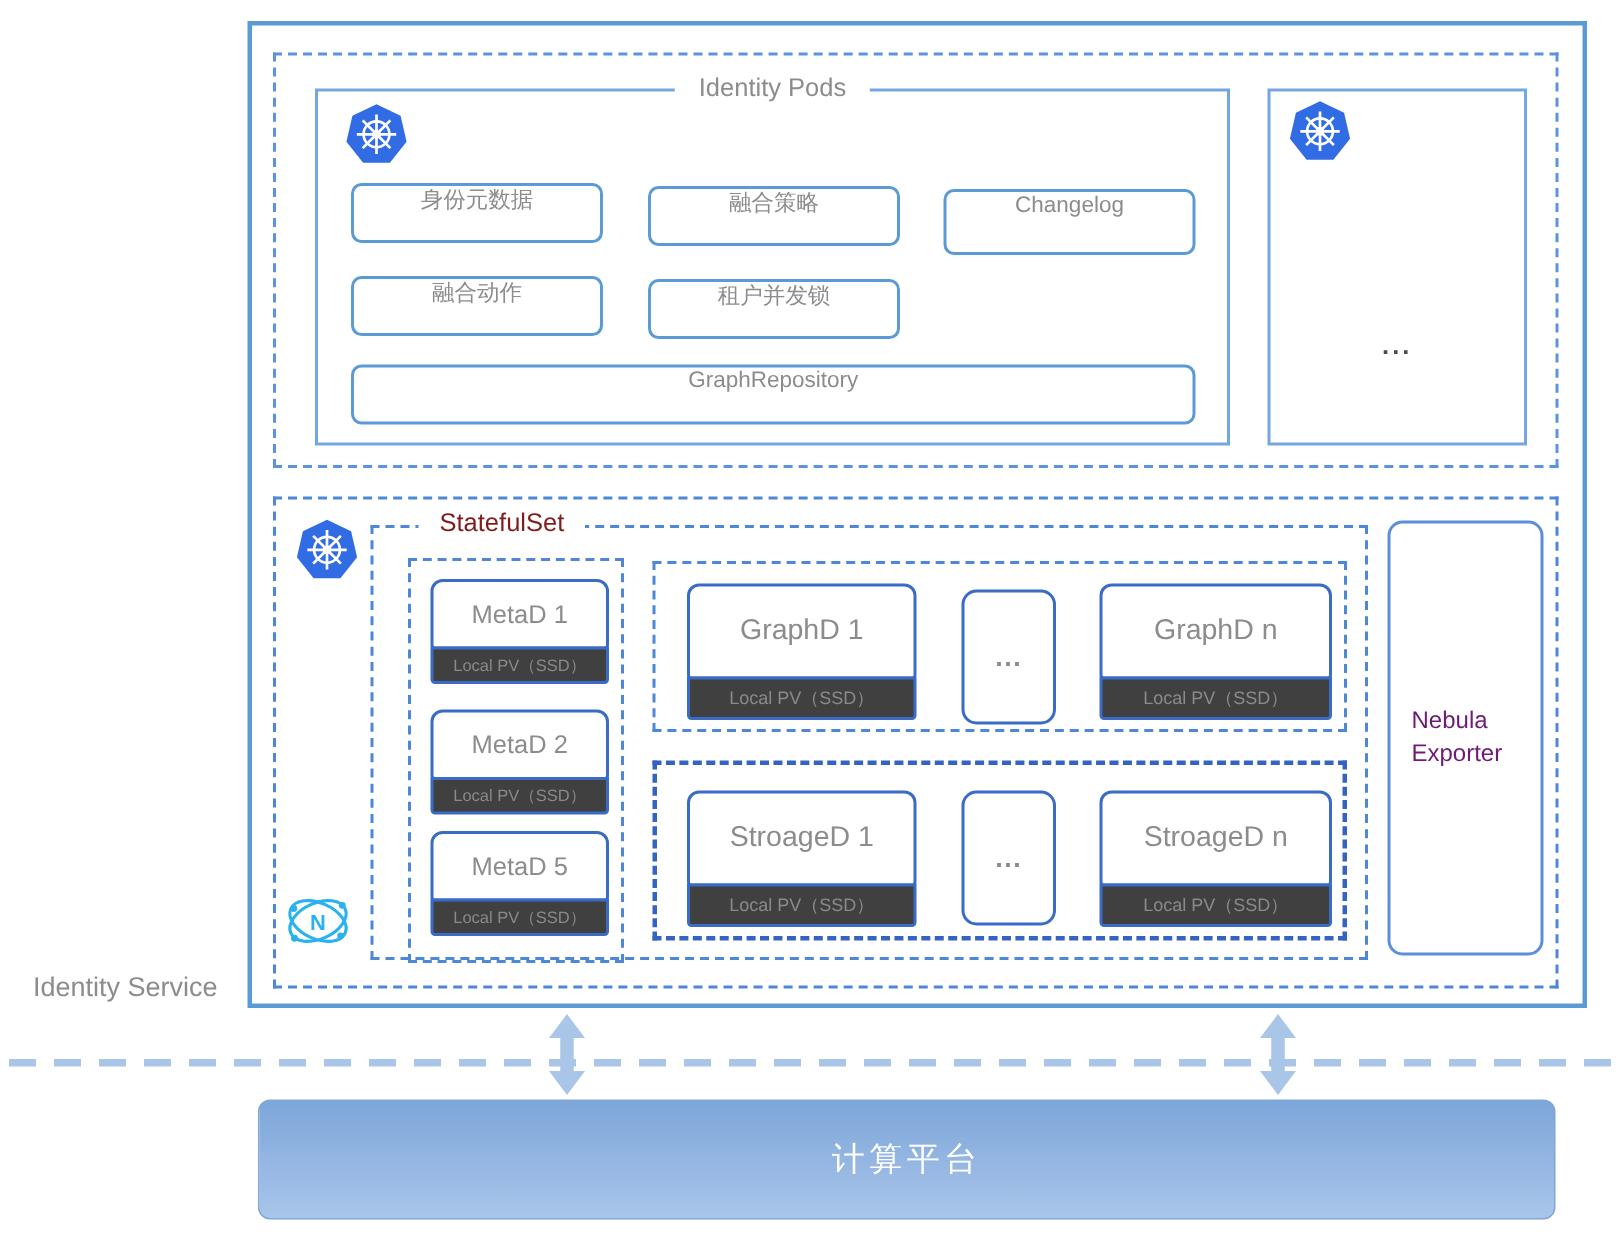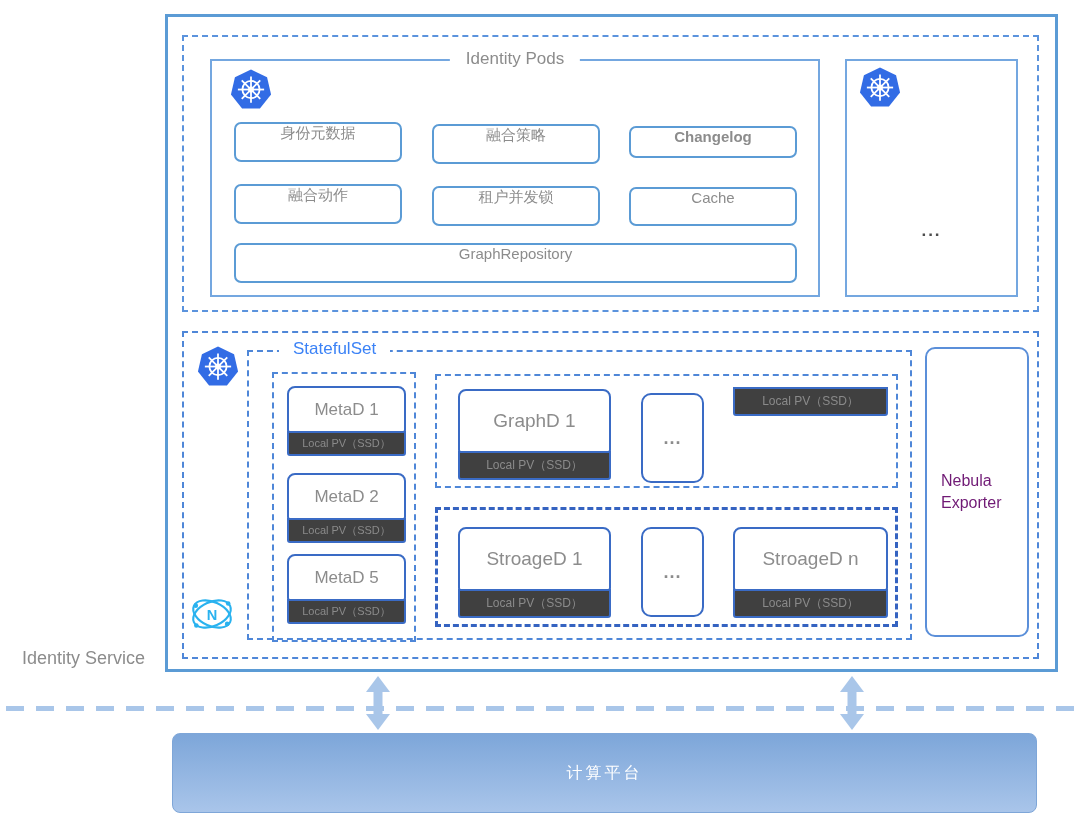--- a/index.html
+++ b/index.html
@@ -27,21 +27,21 @@
                 color:#8c8c8c; font-size:15px; }
   .pods-more-box { left:845px; top:59px; width:173px; height:238px;
                    border:2px solid #74a7e0; background:#fff; }
   .more-ellipsis { position:absolute; left:0; top:160px; width:100%; text-align:center;
                    color:#4d4d4d; font-size:17px; font-weight:bold; letter-spacing:2px; }
 
   
   .statefulset-box { position:absolute; left:63px; top:17px; width:665px; height:290px;
                      border:2px dashed #4f87d8; }
   .ss-legend { position:absolute; top:-13px; left:30px; background:#fff; padding:0 14px;
-               color:#3b82f6; font-size:17px; white-space:nowrap; }
+               color:#7f1d1d; font-size:17px; white-space:nowrap; }
   .metad-group { position:absolute; left:23px; top:20px; width:144px; height:270px;
                  border:2px dashed #4f87d8; }
   .graphd-group { position:absolute; left:186px; top:22px; width:463px; height:114px;
                   border:2px dashed #4f87d8; }
   .storaged-group { position:absolute; left:186px; top:155px; width:463px; height:120px;
                     border:3px dashed #3563c1; }
 
   .node-card { position:absolute; }
   .node-label { border:2px solid #3a6bc5; border-radius:8px 8px 3px 3px; background:#fff;
                 display:flex; align-items:center; justify-content:center; color:#8c8c8c; }
@@ -64,21 +64,21 @@
 
   
   .identity-service-label { left:22px; top:648px; color:#8c8c8c; font-size:18px; }
   .separator { left:6px; top:706px; width:1068px; height:5px;
                background:repeating-linear-gradient(90deg,#a9c6e9 0 18px,transparent 18px 30px); }
   .arrow { width:26px; height:54px; }
   .compute-bar { left:172px; top:733px; width:865px; height:80px; border-radius:8px;
                  background:linear-gradient(180deg,#7da6d9,#a9c5ea);
                  border:1px solid #7ea6d8;
                  display:flex; align-items:center; justify-content:center; }
-  .compute-bar span { color:#ffffff; font-size:16px; letter-spacing:3px; }
+  .compute-bar span { color:#ffffff; font-size:22px; letter-spacing:3px; }
 
   .icon { position:absolute; }
 </style>
 </head>
 <body>
 
 <svg width="0" height="0" style="position:absolute">
   <defs>
     <g id="k8s-logo">
       <polygon points="20,0.5 35.3,7.8 39.1,24.3 28.5,37.5 11.5,37.5 0.9,24.3 4.7,7.8" fill="#326ce5"></polygon>
@@ -123,31 +123,28 @@
     <svg class="icon" style="left:18px; top:8px;" width="42" height="40" viewBox="0 0 40 38">
         <use href="#k8s-logo"></use>
       </svg>
 
     <div class="module-box" style="left:22px; top:61px; width:168px; height:40px;">
       <span>身份元数据</span>
     </div>
     <div class="module-box" style="left:220px; top:63px; width:168px; height:40px;">
       <span>融合策略</span>
     </div>
-    <div class="module-box" style="left:417px; top:65px; width:168px; height:32px;font-weight:bold;">
+    <div class="module-box" style="left:417px; top:65px; width:168px; height:44px;">
       <span>Changelog</span>
     </div>
     <div class="module-box" style="left:22px; top:123px; width:168px; height:40px;">
       <span>融合动作</span>
     </div>
     <div class="module-box" style="left:220px; top:125px; width:168px; height:40px;">
       <span>租户并发锁</span>
-    </div>
-    <div class="module-box" style="left:417px; top:126px; width:168px; height:39px;">
-      <span>Cache</span>
     </div>
     <div class="module-box" style="left:22px; top:182px; width:563px; height:40px;">
       <span>GraphRepository</span>
     </div>
   </div>
 
   <div class="abs pods-more-box">
     <svg class="icon" style="left:12px; top:6px;" width="42" height="40" viewBox="0 0 40 38">
         <use href="#k8s-logo"></use>
       </svg>
@@ -182,20 +179,21 @@
 
       <div class="graphd-group">
         <div class="node-card bignode" style="left:21px; top:13px; width:153px;">
           <div class="node-label">GraphD 1</div>
           <div class="node-strip">Local PV（SSD）</div>
         </div>
         <div class="dots-box" style="left:204px; top:17px; width:63px; height:90px;">
           <span>...</span>
         </div>
         <div class="node-card bignode" style="left:296px; top:13px; width:155px;">
+          <div class="node-label">GraphD n</div>
           <div class="node-strip">Local PV（SSD）</div>
         </div>
       </div>
 
       <div class="storaged-group">
         <div class="node-card bignode" style="left:20px; top:17px; width:153px;text-align:center;">
           <div class="node-label">StroageD 1</div>
           <div class="node-strip">Local PV（SSD）</div>
         </div>
         <div class="dots-box" style="left:203px; top:17px; width:63px; height:90px;">

